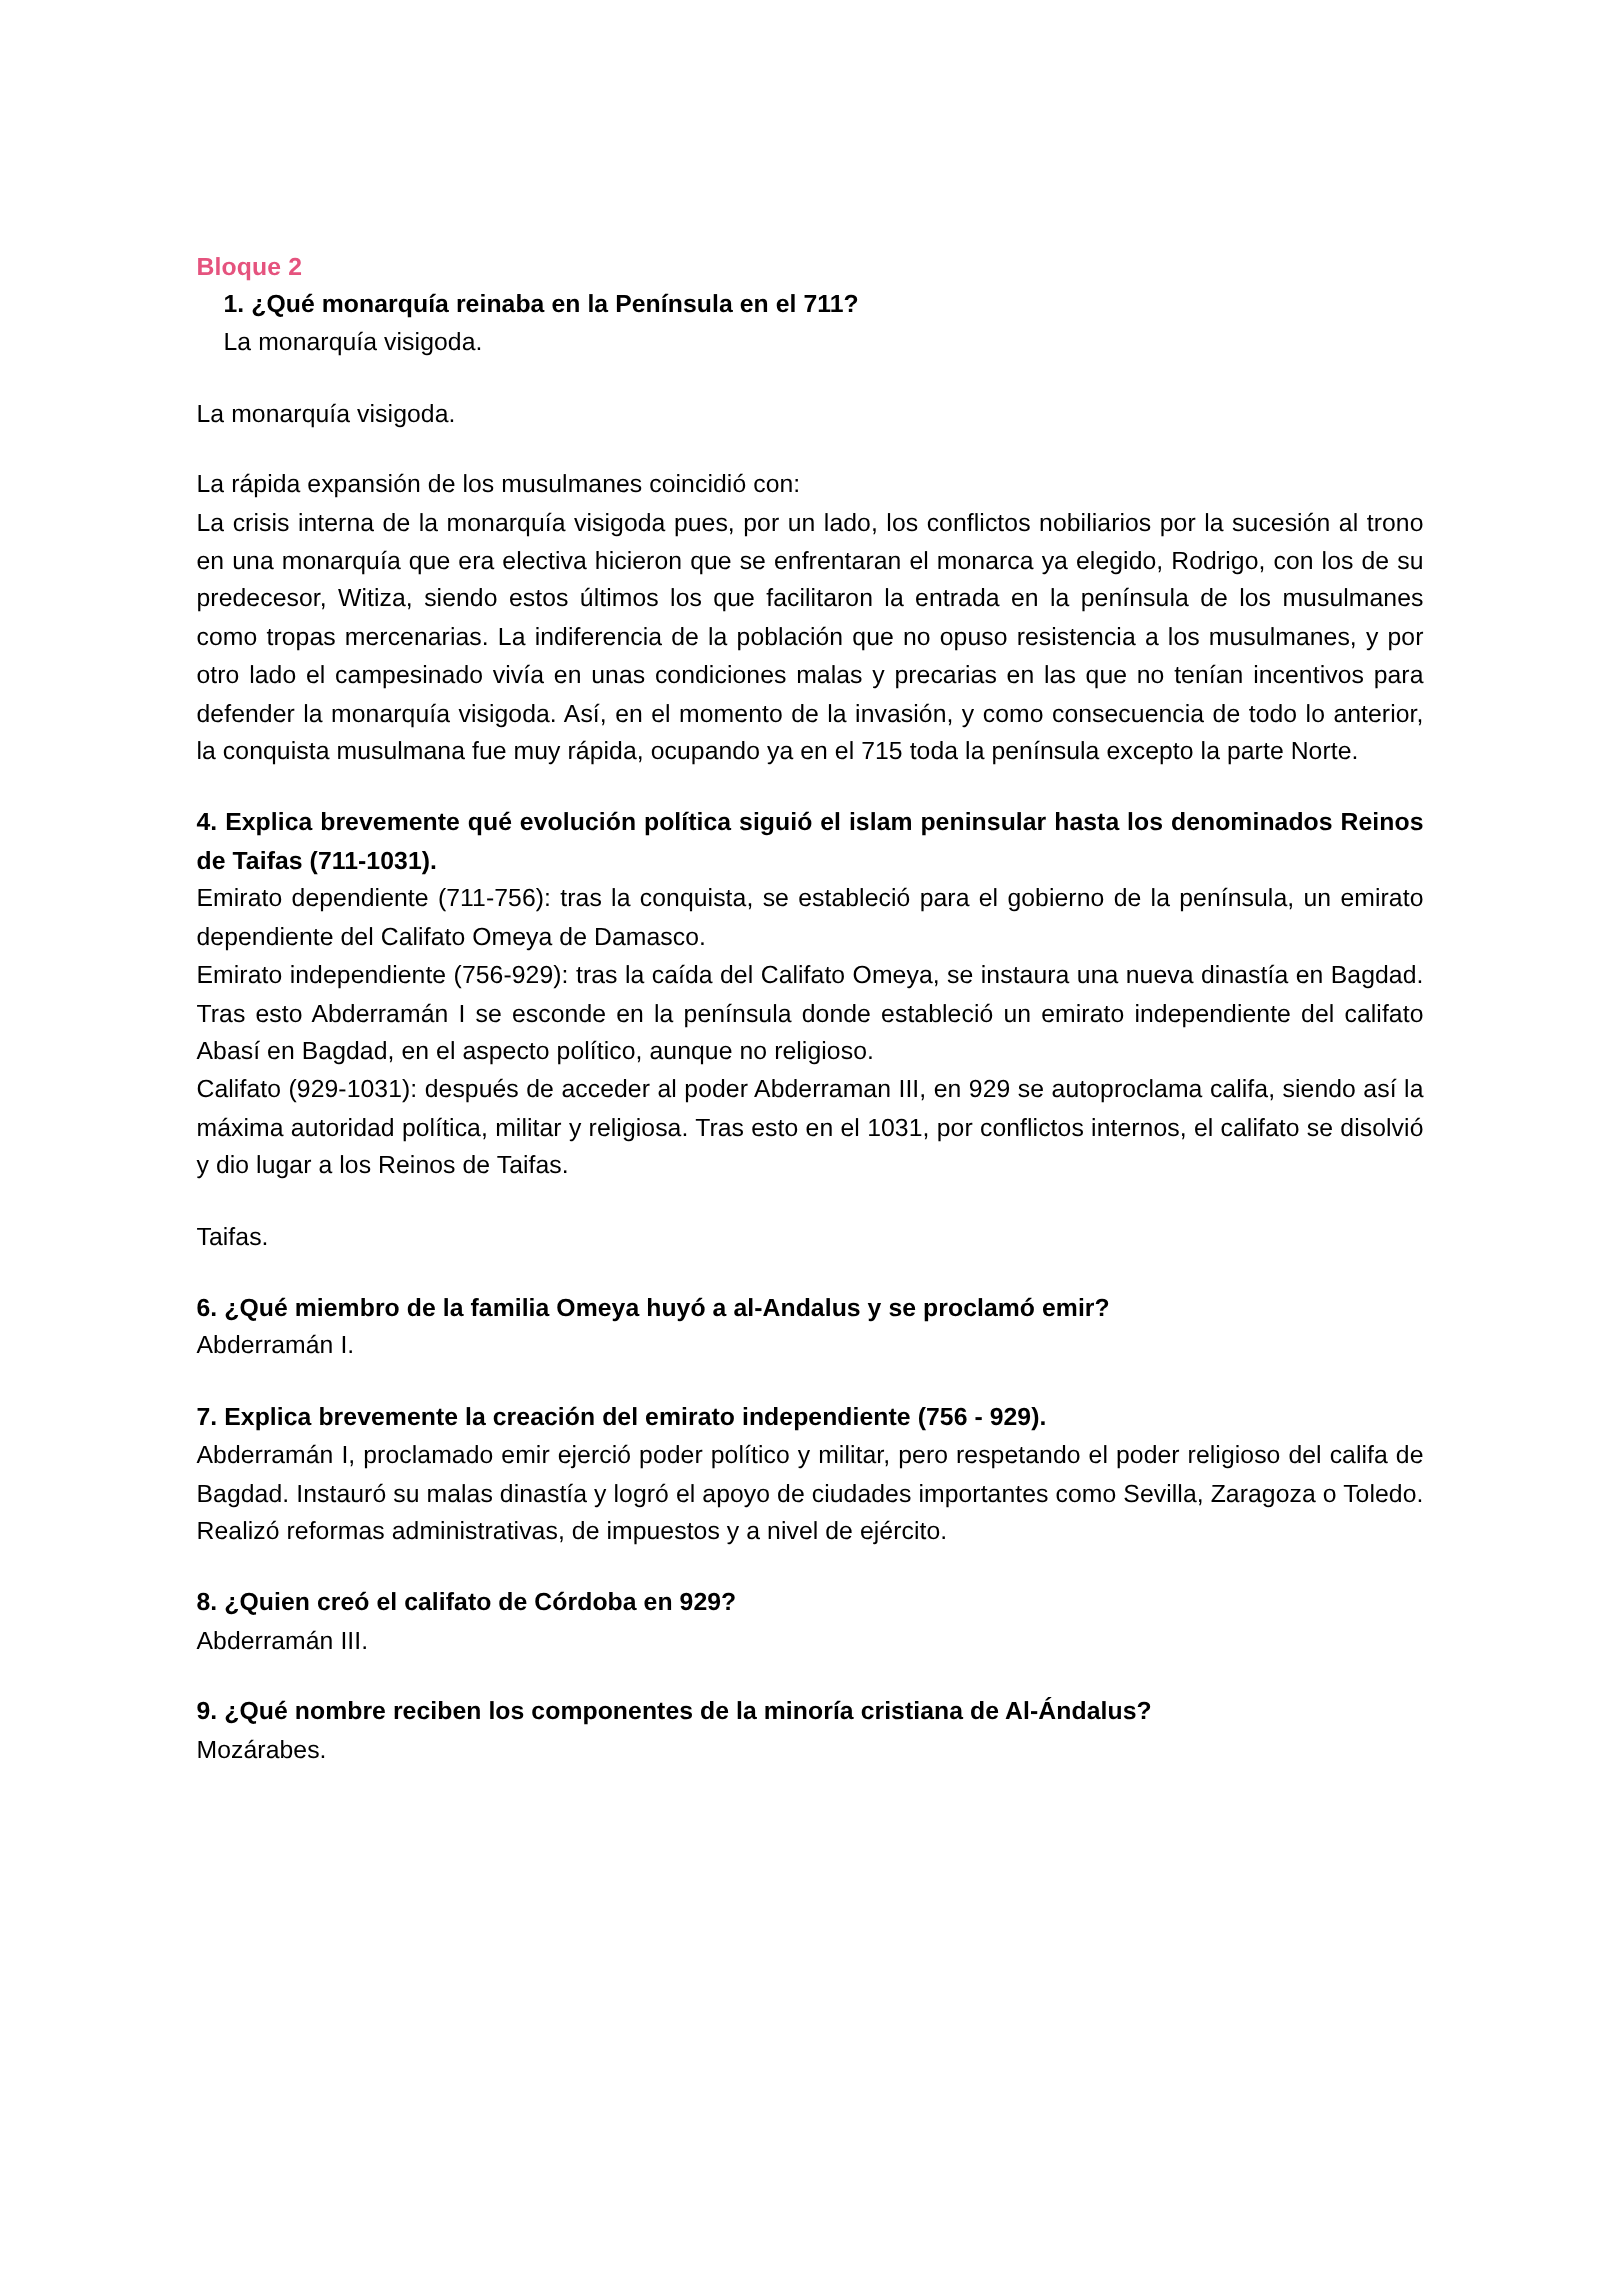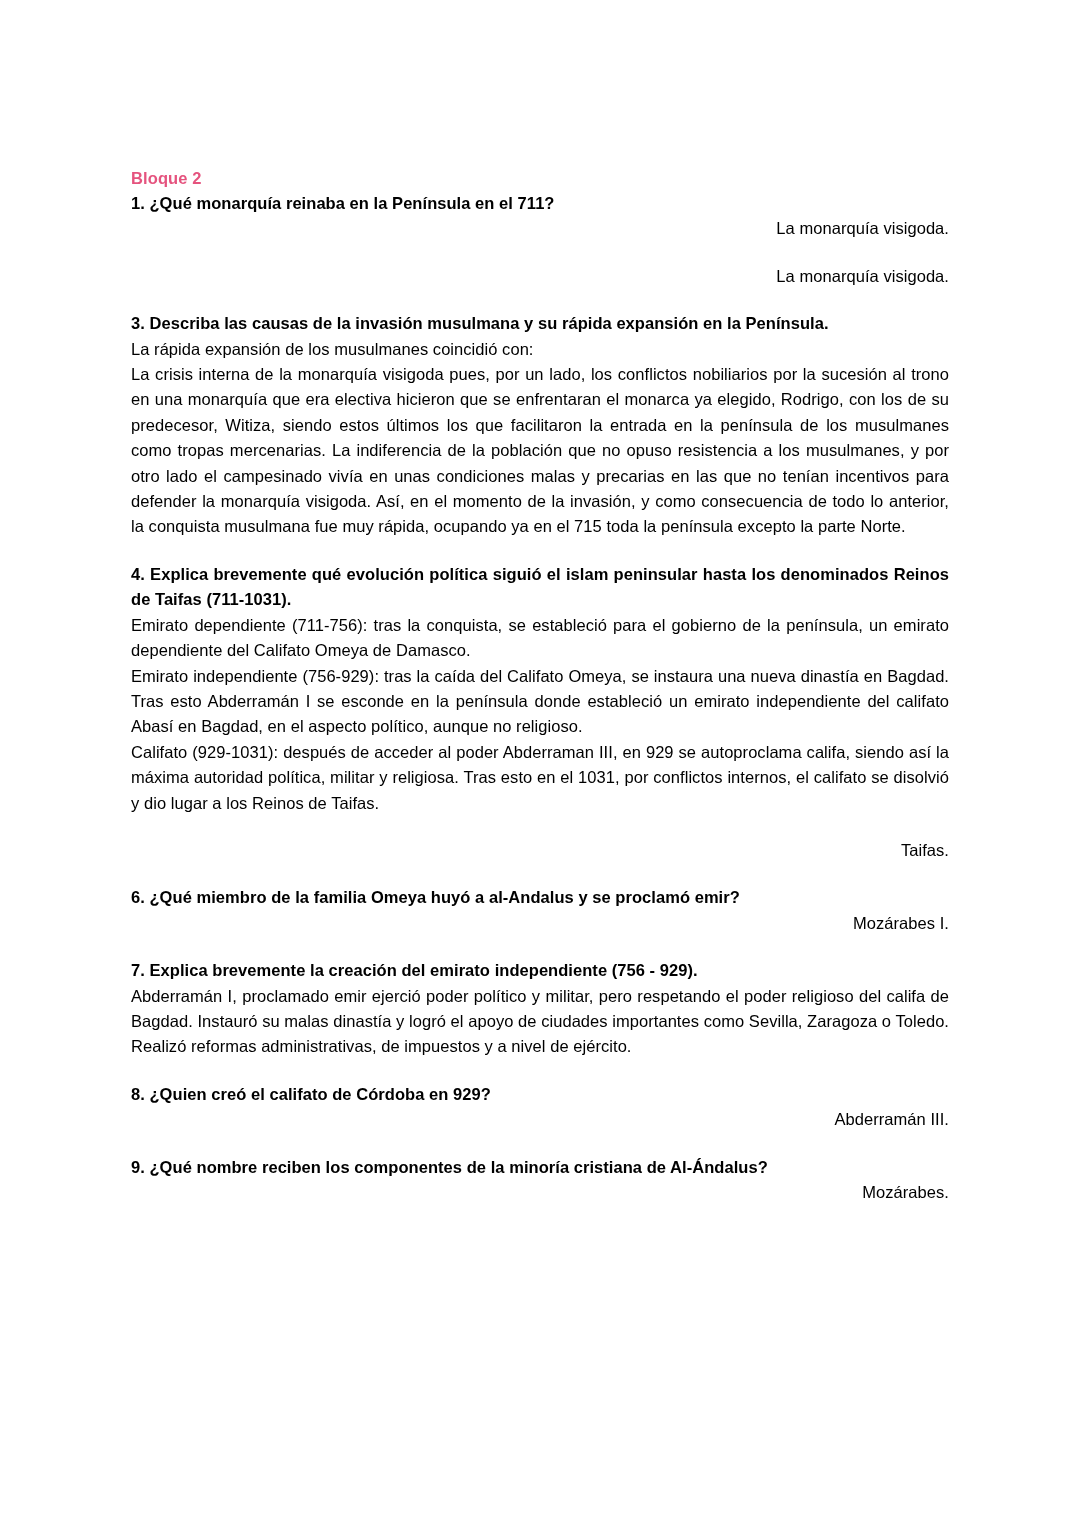--- a/index.html
+++ b/index.html
@@ -36,20 +36,21 @@
     letter-spacing: 0.1px;
   }
   .qa {
     margin: 0;
   }
   .qa + .qa {
     margin-top: 22px;
   }
   .qa.tight {
     margin-top: 0;
+    margin-left: 18px;
   }
   .q {
     font-size: 16.5px;
     font-weight: bold;
     line-height: 25.4px;
     text-align: justify;
     text-justify: inter-word;
     margin: 0;
     letter-spacing: 0.05px;
   }
@@ -59,54 +60,53 @@
   .a {
     font-size: 16.5px;
     font-weight: normal;
     line-height: 25.4px;
     text-align: justify;
     text-justify: inter-word;
     margin: 0;
     letter-spacing: 0.05px;
   }
   .a.nojust {
-    text-align: right;
+    text-align: left;
   }
 </style>
 </head>
 <body>
 
 <div id="page">
   <div id="doc">
     <div class="block-heading">Bloque 2</div>
     <div id="qa-list">
         <div class="qa tight">
           <div class="q nojust">1. ¿Qué monarquía reinaba en la Península en el 711?</div>
           <div class="a nojust">La monarquía visigoda.</div>
         </div>
         <div class="qa">
           <div class="a nojust">La monarquía visigoda.</div>
         </div>
         <div class="qa">
-          <div class="q">3. Describa las causas de la invasión musulmana y su rápida expansión en la Península.</div>
           <div class="a">La rápida expansión de los musulmanes coincidió con:</div>
           <div class="a">La crisis interna de la monarquía visigoda pues, por un lado, los conflictos nobiliarios por la sucesión al trono en una monarquía que era electiva hicieron que se enfrentaran el monarca ya elegido, Rodrigo, con los de su predecesor, Witiza, siendo estos últimos los que facilitaron la entrada en la península de los musulmanes como tropas mercenarias. La indiferencia de la población que no opuso resistencia a los musulmanes, y por otro lado el campesinado vivía en unas condiciones malas y precarias en las que no tenían incentivos para defender la monarquía visigoda. Así, en el momento de la invasión, y como consecuencia de todo lo anterior, la conquista musulmana fue muy rápida, ocupando ya en el 715 toda la península excepto la parte Norte.</div>
         </div>
         <div class="qa">
           <div class="q">4. Explica brevemente qué evolución política siguió el islam peninsular hasta los denominados Reinos de Taifas (711-1031).</div>
           <div class="a">Emirato dependiente (711-756): tras la conquista, se estableció para el gobierno de la península, un emirato dependiente del Califato Omeya de Damasco.</div>
           <div class="a">Emirato independiente (756-929): tras la caída del Califato Omeya, se instaura una nueva dinastía en Bagdad. Tras esto Abderramán I se esconde en la península donde estableció un emirato independiente del califato Abasí en Bagdad, en el aspecto político, aunque no religioso.</div>
           <div class="a">Califato (929-1031): después de acceder al poder Abderraman III, en 929 se autoproclama califa, siendo así la máxima autoridad política, militar y religiosa. Tras esto en el 1031, por conflictos internos, el califato se disolvió y dio lugar a los Reinos de Taifas.</div>
         </div>
         <div class="qa">
           <div class="a nojust">Taifas.</div>
         </div>
         <div class="qa">
           <div class="q nojust">6. ¿Qué miembro de la familia Omeya huyó a al-Andalus y se proclamó emir?</div>
-          <div class="a nojust">Mozárabes I.</div>
+          <div class="a nojust">Abderramán I.</div>
         </div>
         <div class="qa">
           <div class="q nojust">7. Explica brevemente la creación del emirato independiente (756 - 929).</div>
           <div class="a">Abderramán I, proclamado emir ejerció poder político y militar, pero respetando el poder religioso del califa de Bagdad. Instauró su malas dinastía y logró el apoyo de ciudades importantes como Sevilla, Zaragoza o Toledo. Realizó reformas administrativas, de impuestos y a nivel de ejército.</div>
         </div>
         <div class="qa">
           <div class="q nojust">8. ¿Quien creó el califato de Córdoba en 929?</div>
           <div class="a nojust">Abderramán III.</div>
         </div>
         <div class="qa">

